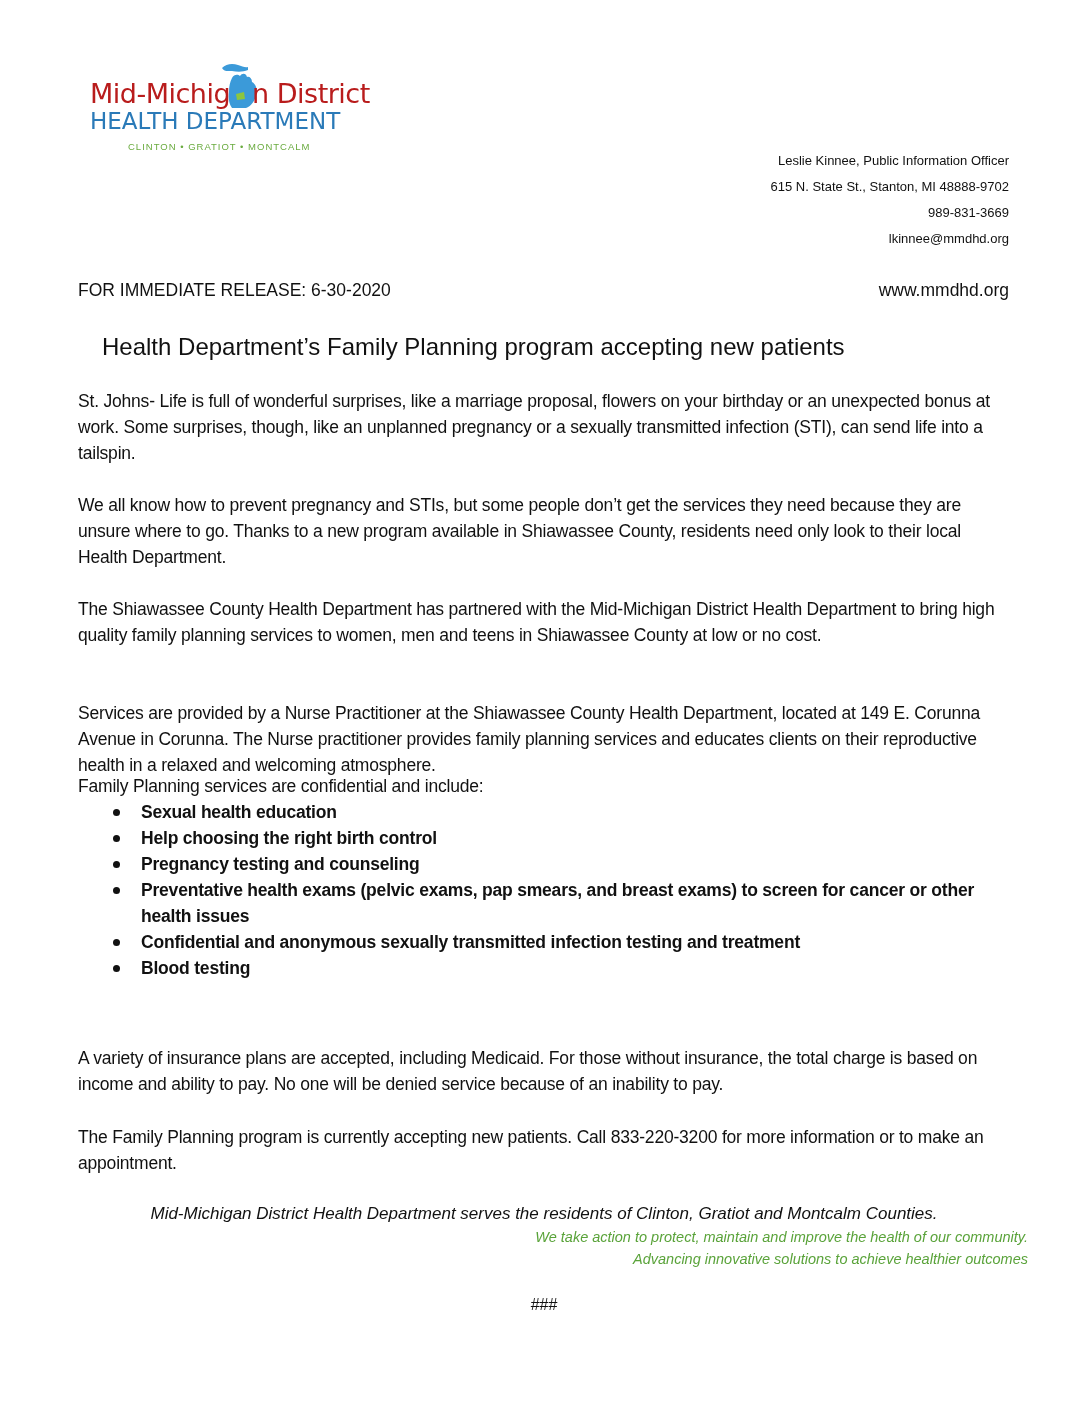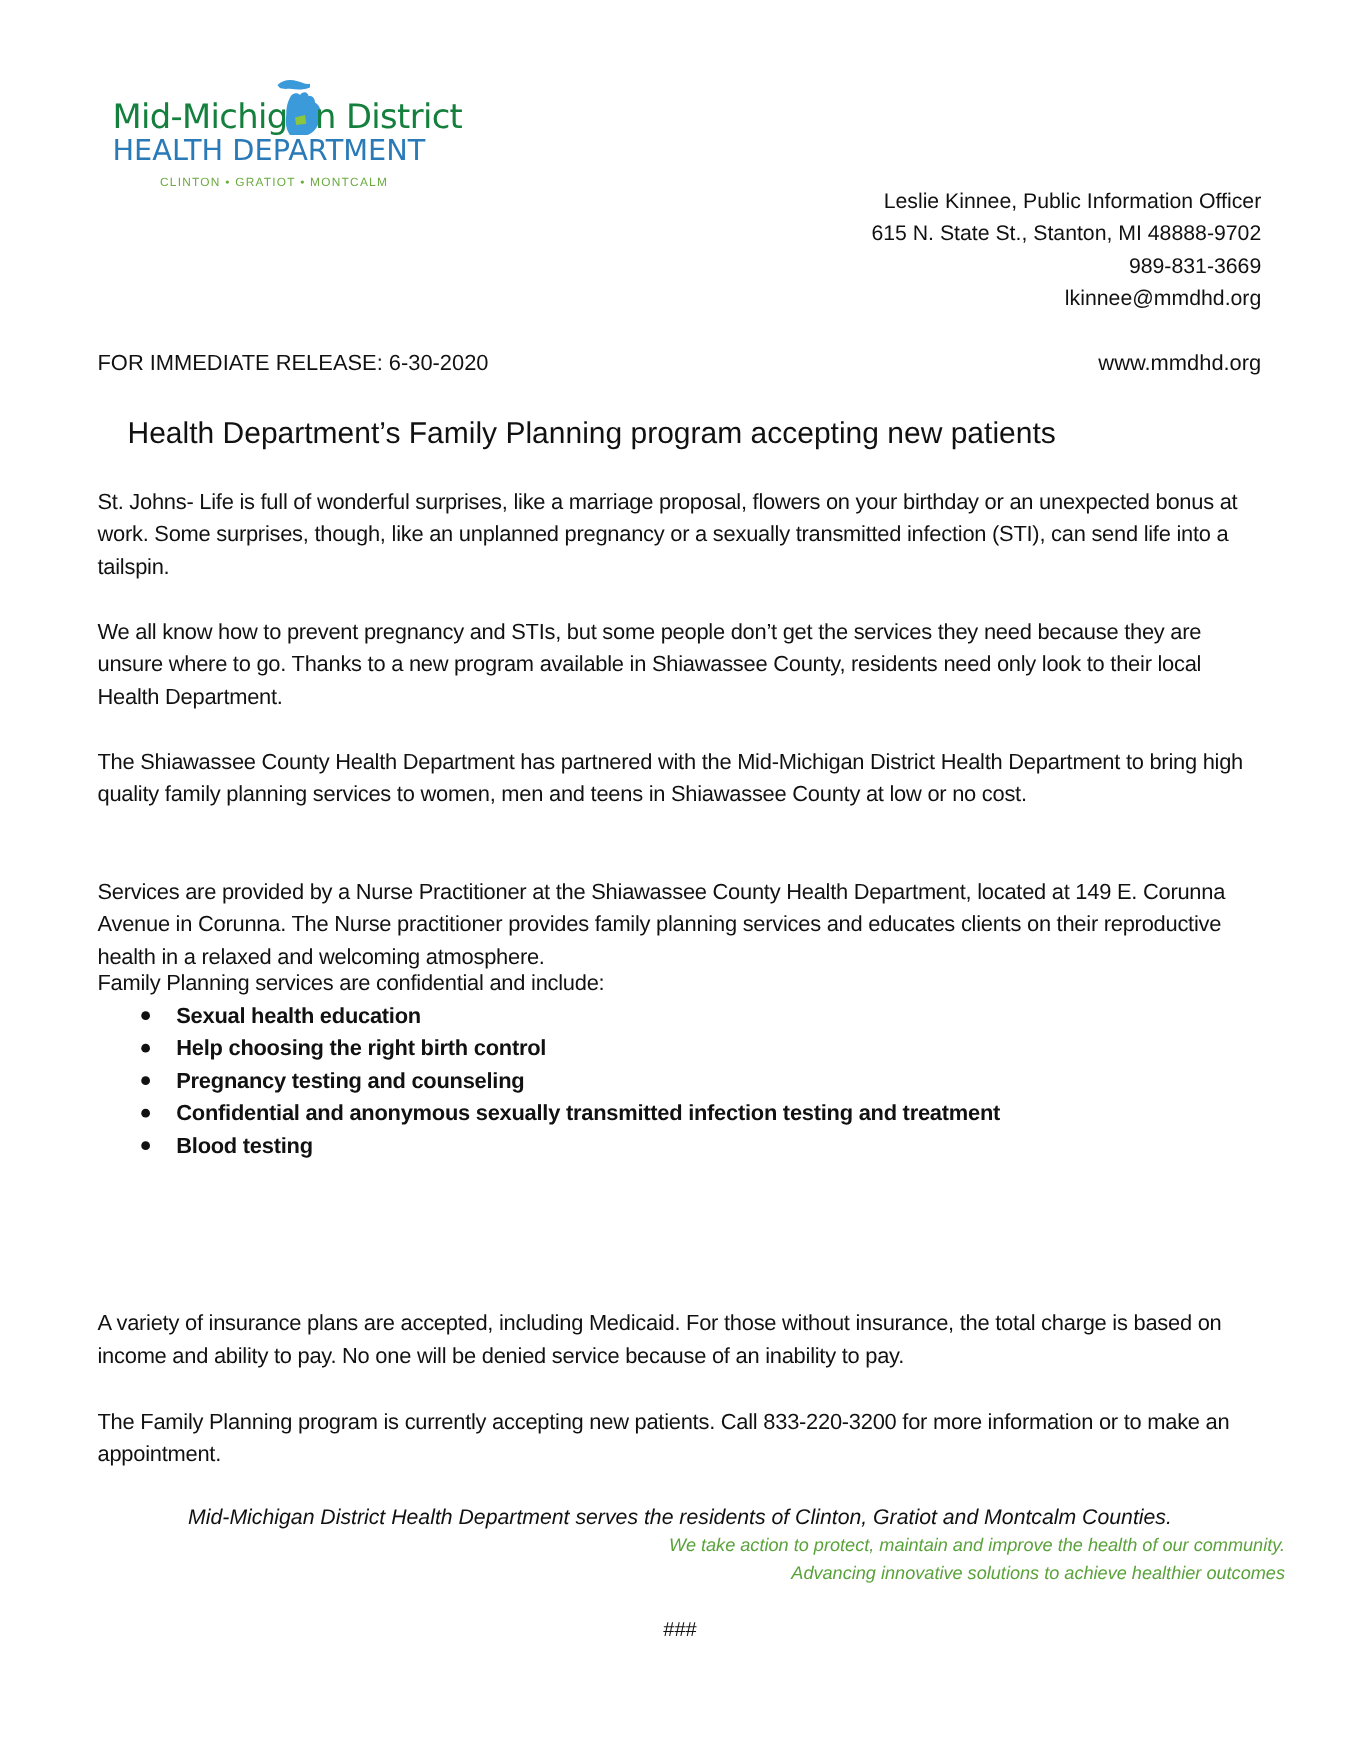--- a/index.html
+++ b/index.html
@@ -2,37 +2,37 @@
 <html><head>
 <meta charset="utf-8">
 <style>
   html, body { margin: 0; padding: 0; background: #ffffff; }
   body {
     width: 1088px; height: 1408px; position: relative; overflow: hidden;
     font-family: "Liberation Sans", sans-serif; color: #111111;
   }
   .logo { position: absolute; left: 90px; top: 62px; width: 290px; height: 95px; }
   .logo-line1 {
-    position: absolute; left: 0; top: 16px; font-size: 27px; color: #15803d;
+    position: absolute; left: 0; top: 16px; font-size: 27px; color: #b91c1c;
     letter-spacing: -0.5px; white-space: nowrap; font-family: "DejaVu Sans", sans-serif;
   }
   .logo-line1 .gap { display: inline-block; width: 22px; }
   .logo-line2 {
     position: absolute; left: 0; top: 46px; font-size: 23px; color: #2a7ab8;
     letter-spacing: 0px; white-space: nowrap; font-family: "DejaVu Sans", sans-serif;
   }
   .logo-tag {
     position: absolute; left: 38px; top: 79px; font-size: 9.5px; color: #6aab3f;
     letter-spacing: 1px; white-space: nowrap;
   }
   .logo-mitten { position: absolute; left: 128px; top: 0px; width: 44px; height: 52px; }
 
   .contact {
     position: absolute; right: 79px; top: 148px; text-align: right;
-    font-size: 17px; line-height: 26px; color: #111;
+    font-size: 13px; line-height: 26px; color: #111;
   }
   .release-row { position: absolute; left: 78px; right: 79px; top: 280px; font-size: 17.5px; }
   .release-row .left { position: absolute; left: 0; top: 0; }
   .release-row .right { position: absolute; right: 0; top: 0; }
   .headline { position: absolute; left: 78px; top: 333px; font-size: 24px; font-weight: normal; margin-left: 24px; }
 
   .body-text {
     position: absolute; left: 78px; width: 935px; font-size: 17.5px; line-height: 26px;
     letter-spacing: -0.2px;
   }
@@ -89,20 +89,21 @@
 <p class="body-text p2">We all know how to prevent pregnancy and STIs, but some people don’t get the services they need because they are unsure where to go. Thanks to a new program available in Shiawassee County, residents need only look to their local Health Department.</p>
 <p class="body-text p3">The Shiawassee County Health Department has partnered with the Mid-Michigan District Health Department to bring high quality family planning services to women, men and teens in Shiawassee County at low or no cost.</p>
 <p class="body-text p4">Services are provided by a Nurse Practitioner at the Shiawassee County Health Department, located at 149 E. Corunna Avenue in Corunna. The Nurse practitioner provides family planning services and educates clients on their reproductive health in a relaxed and welcoming atmosphere.</p>
 
 <div class="body-text p5">
   <p>Family Planning services are confidential and include:</p>
   <ul class="services-list">
     <li><span class="bullet"></span><span>Sexual health education</span></li>
     <li><span class="bullet"></span><span>Help choosing the right birth control</span></li>
     <li><span class="bullet"></span><span>Pregnancy testing and counseling</span></li>
+    <li><span class="bullet"></span><span>Preventative health exams (pelvic exams, pap smears, and breast exams) to screen for cancer or other health issues</span></li>
     <li><span class="bullet"></span><span>Confidential and anonymous sexually transmitted infection testing and treatment</span></li>
     <li><span class="bullet"></span><span>Blood testing</span></li>
   </ul>
 </div>
 
 <p class="body-text p6">A variety of insurance plans are accepted, including Medicaid. For those without insurance, the total charge is based on income and ability to pay. No one will be denied service because of an inability to pay.</p>
 <p class="body-text p7">The Family Planning program is currently accepting new patients. Call 833-220-3200 for more information or to make an appointment.</p>
 
 <div class="footer">
   <div class="footer-main">Mid-Michigan District Health Department serves the residents of Clinton, Gratiot and Montcalm Counties.</div>

